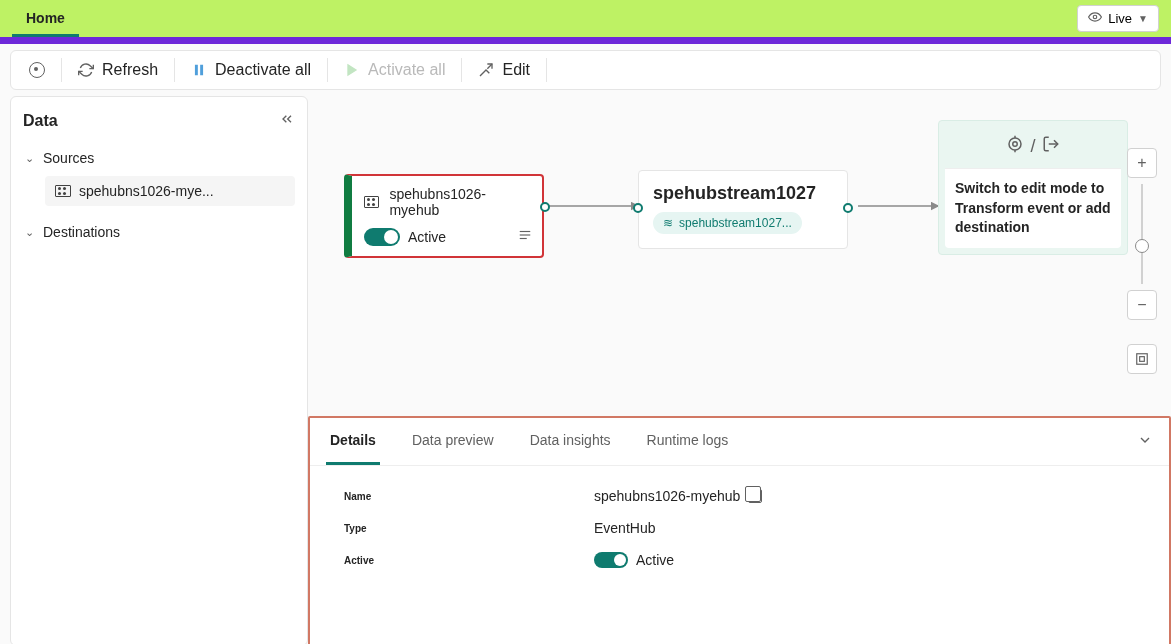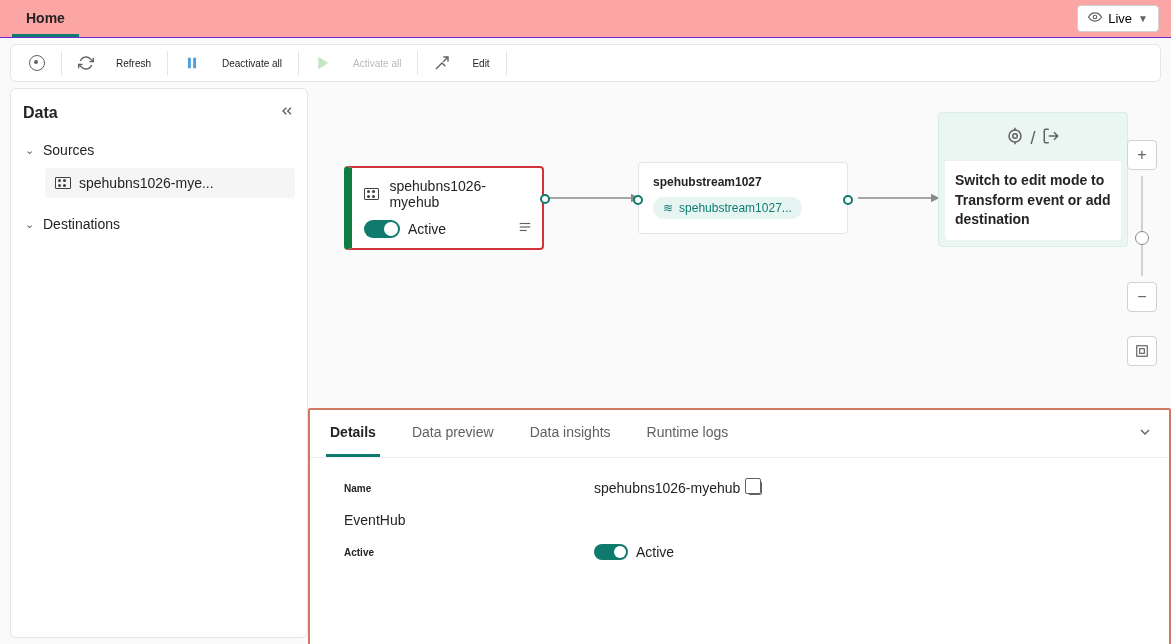--- a/index.html
+++ b/index.html
@@ -1,23 +1,23 @@
 <!DOCTYPE html>
 <html><head>
 <meta charset="utf-8">
 <style>
 *{box-sizing:border-box;margin:0;padding:0;font-family:'Segoe UI',sans-serif}
 body{background:#fafafa;width:1171px;height:644px;overflow:hidden;font-size:14px;color:#242424}
-.tabs-bar{display:flex;align-items:center;justify-content:space-between;padding:0 12px;border-bottom:1px solid #6d28d9;background:#fca5a5}
+.tabs-bar{display:flex;align-items:center;justify-content:space-between;padding:0 12px;border-bottom:7px solid #6d28d9;background:#bef264}
 .tabs-left{display:flex;align-items:center}
 .tab{padding:10px 14px 8px;font-size:14px;cursor:pointer}
 .tab.active{font-weight:600;border-bottom:3px solid #0f7b6f}
 .live-btn{display:flex;align-items:center;gap:6px;padding:4px 10px;border:1px solid #d1d1d1;border-radius:4px;background:#fff;cursor:pointer;font-size:13px}
 .toolbar{display:flex;align-items:center;gap:0;margin:6px 10px;background:#fff;border:1px solid #e5e5e5;border-radius:6px;padding:4px 6px}
-.tb-btn{display:flex;align-items:center;gap:22px;padding:6px 12px;font-size:10px;cursor:pointer;border:none;background:none;color:#242424}
+.tb-btn{display:flex;align-items:center;gap:8px;padding:6px 12px;font-size:16px;cursor:pointer;border:none;background:none;color:#242424}
 .tb-btn .ico{width:16px;height:16px;display:flex;align-items:center;justify-content:center}
 .tb-div{width:1px;height:24px;background:#e5e5e5;margin:0 4px}
 .tb-btn.muted{color:#b9b9b9}
 .main{display:flex;height:calc(100% - 84px)}
 .sidebar{width:298px;background:#fff;border:1px solid #e5e5e5;border-radius:6px;margin:0 0 10px 10px;padding:14px 12px}
 .sidebar-head{display:flex;justify-content:space-between;align-items:center;margin-bottom:14px}
 .sidebar-head h3{font-size:16px;font-weight:600}
 .collapse-ico{color:#616161;cursor:pointer}
 .tree-item{display:flex;align-items:center;gap:8px;padding:6px 2px;font-size:14px;color:#242424;cursor:pointer}
 .tree-item .chev{font-size:11px;color:#616161;width:10px}
@@ -28,21 +28,21 @@
 .node{position:absolute;background:#fff;border:1px solid #e5e5e5;border-radius:4px}
 .node.src{left:36px;top:78px;width:200px;border:2px solid #d13438;border-left:8px solid #107c41}
 .node.src .head{display:flex;align-items:center;gap:10px;padding:10px 12px 4px;font-size:14px;font-weight:400}
 .node.src .foot{display:flex;align-items:center;justify-content:space-between;padding:6px 10px 10px 12px}
 .toggle{width:36px;height:18px;background:#0f7b6f;border-radius:10px;position:relative;cursor:pointer}
 .toggle::after{content:"";position:absolute;width:14px;height:14px;background:#fff;border-radius:50%;top:2px;right:2px}
 .toggle.sm{width:34px;height:16px}
 .toggle.sm::after{width:12px;height:12px}
 .node-menu{cursor:pointer;color:#616161;font-size:16px}
 .node.mid{left:330px;top:74px;width:210px;padding:12px 14px 14px}
-.node.mid .title{font-weight:600;font-size:12px;margin-bottom:8px}
+.node.mid .title{font-weight:600;font-size:18px;margin-bottom:8px}
 .pill{display:inline-flex;align-items:center;gap:6px;background:#e6f5f2;border-radius:12px;padding:4px 10px;font-size:12px;color:#0f7b6f}
 .node.dest{left:630px;top:24px;width:190px;padding:14px;background:#eaf6f1;border:1px solid #d9ede5}
 .dest-icons{display:flex;justify-content:center;gap:6px;font-size:18px;color:#616161;margin-bottom:14px;align-items:center}
 .dest-txt{font-size:14px;font-weight:600;color:#242424;line-height:1.4;background:#fff;margin:-4px -8px -8px;padding:10px;border-radius:0 0 4px 4px;border-top:1px solid #eee}
 .port{width:10px;height:10px;border:2px solid #0f7b6f;border-radius:50%;background:#fff;position:absolute}
 svg.wires{position:absolute;top:0;left:0;width:100%;height:100%;pointer-events:none}
 .zoom{position:absolute;right:14px;top:52px;display:flex;flex-direction:column;align-items:center;gap:0}
 .zoom-btn{width:30px;height:30px;border:1px solid #d1d1d1;border-radius:4px;background:#fff;display:flex;align-items:center;justify-content:center;font-size:16px;color:#616161;cursor:pointer}
 .zoom-track{width:2px;height:100px;background:#d1d1d1;margin:6px 0;position:relative}
 .zoom-thumb{width:14px;height:14px;background:#fff;border:1.5px solid #8a8a8a;border-radius:50%;position:absolute;left:-6px;top:55px}
@@ -250,20 +250,21 @@
       </div>
       <div class="bp-body">
         <div class="bp-row">
           <div class="bp-label">Name</div>
           <div class="bp-val">
             <span>spehubns1026-myehub</span>
             <span class="copy-ico"></span>
           </div>
         </div>
         <div class="bp-row">
+          <div class="bp-label">Type</div>
           <div class="bp-val">EventHub</div>
         </div>
         <div class="bp-row">
           <div class="bp-label">Active</div>
           <div class="bp-val">
             <span class="toggle sm"></span>
             <span>Active</span>
           </div>
         </div>
       </div>

